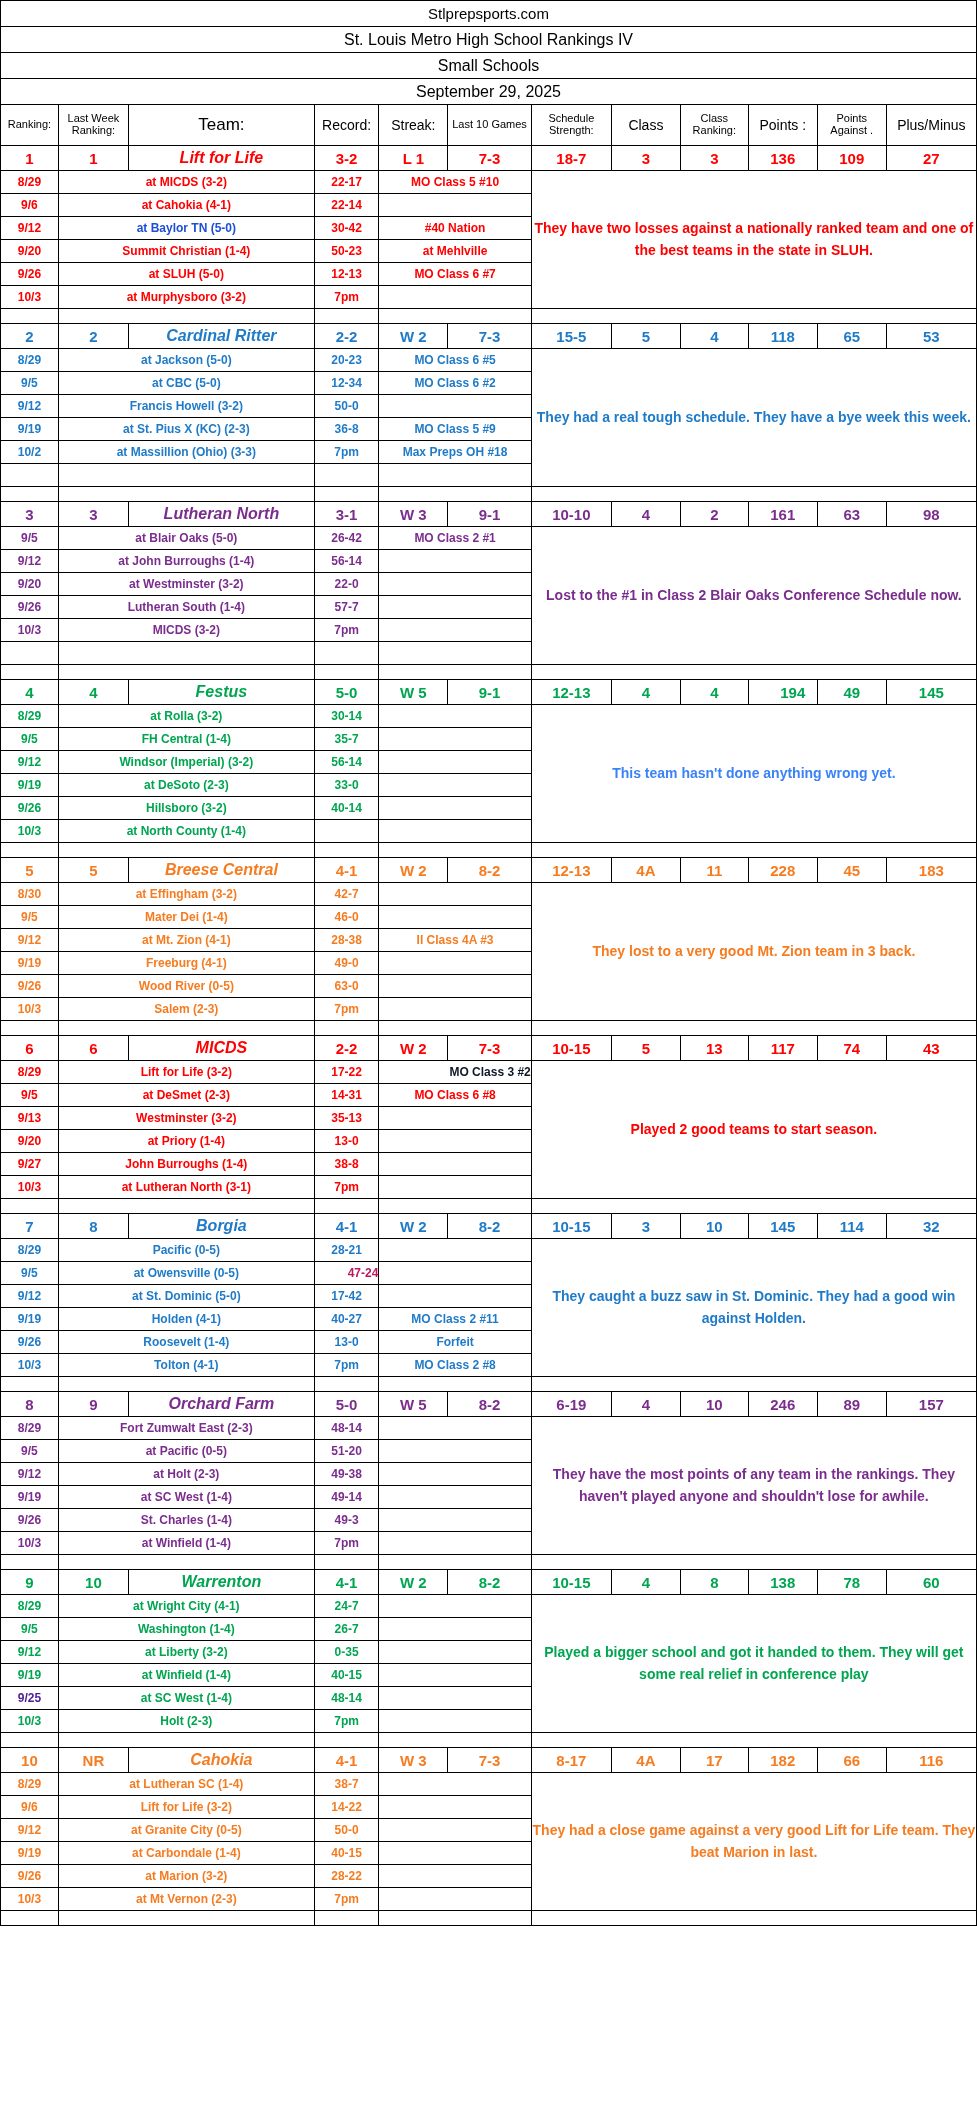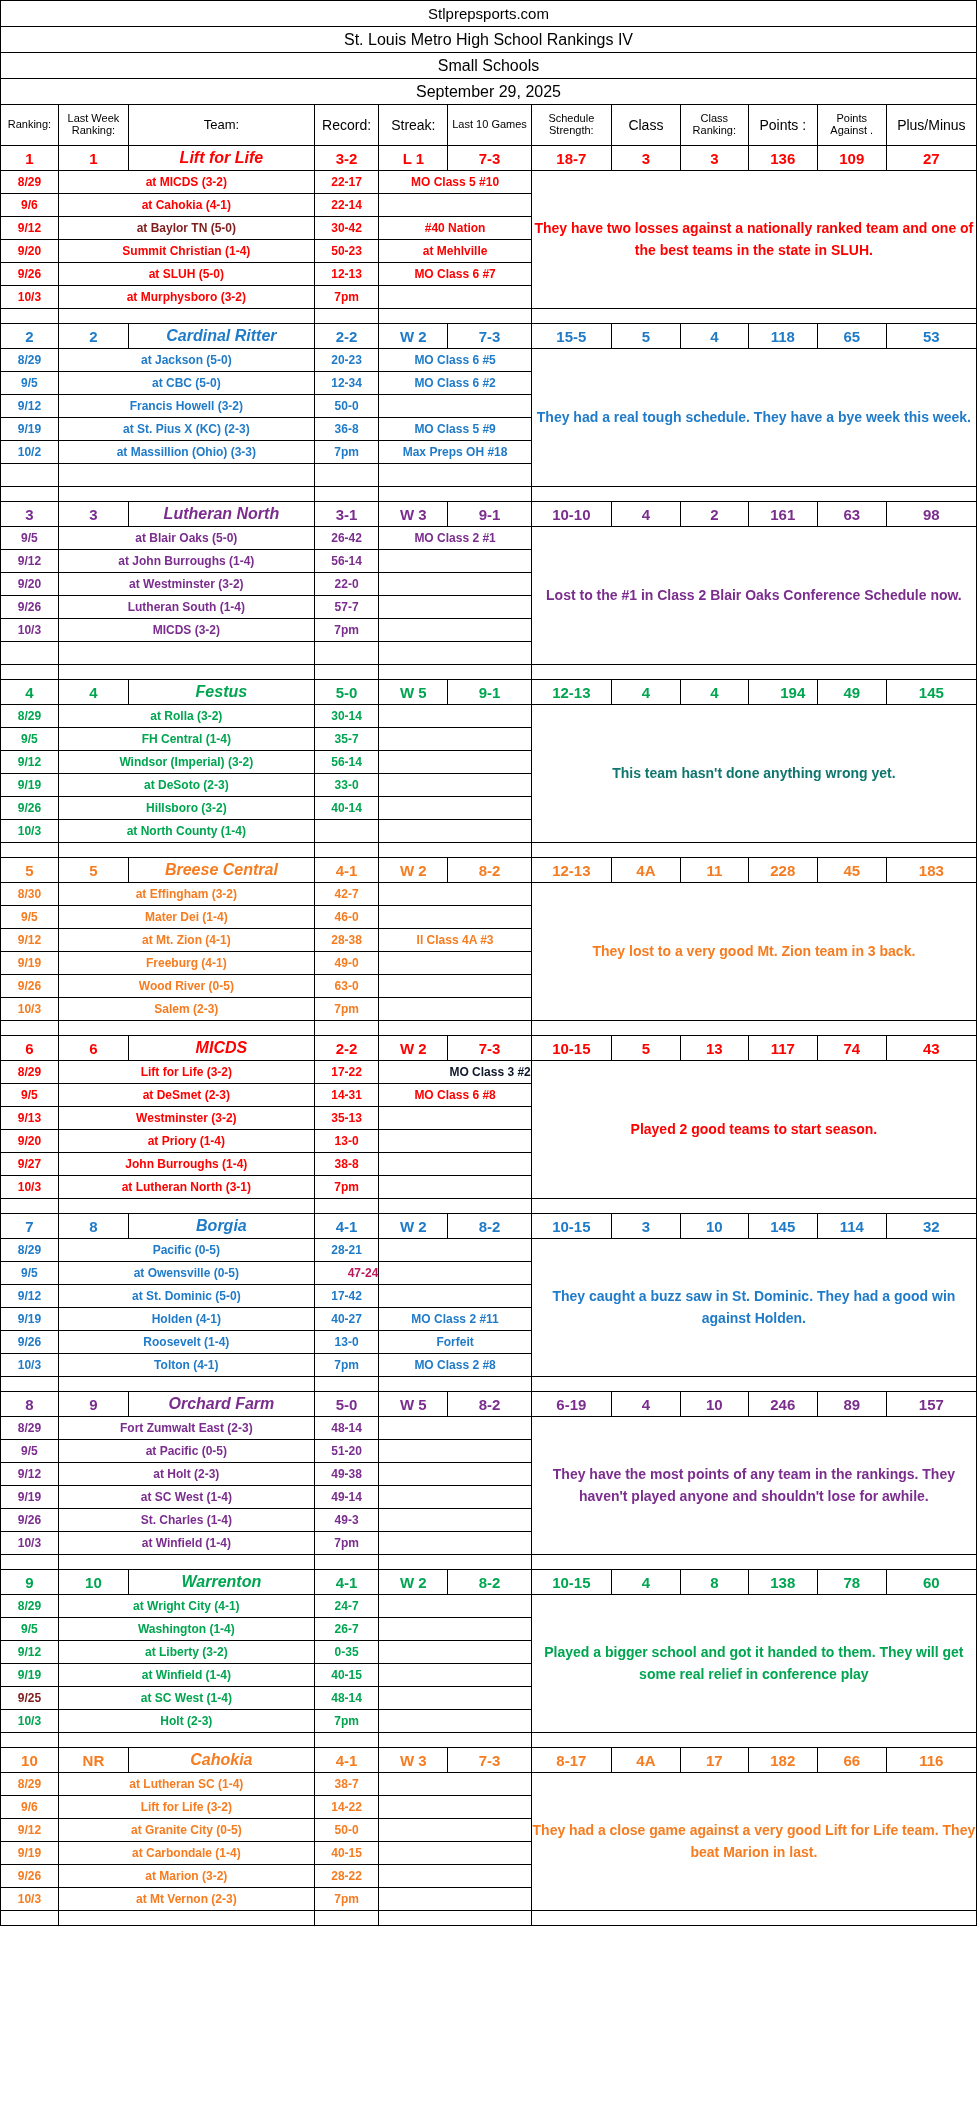--- a/index.html
+++ b/index.html
@@ -6,21 +6,21 @@
   body{font-family:"Liberation Sans", sans-serif; width:977px;}
   table.sheet{border-collapse:collapse; width:977px; table-layout:fixed;}
   table.sheet td{border:1px solid #000; padding:0; vertical-align:middle; text-align:center;}
 
   
   .title-row td{font-size:16px; color:#000; height:25px; font-weight:normal;}
   .title-row.t1 td{font-size:15px;}
 
   
   .hdr td{font-size:11px; color:#000; line-height:1.05; padding:1px 1px; height:40px;}
-  .hdr td.big{font-size:13px;}
+  .hdr td.big{font-size:17px;}
   .hdr td.mid{font-size:14px;}
 
   
   .team-row td{font-weight:bold; font-size:15px; height:24px;}
   .team-row td.team-name{font-style:italic; font-size:16px;}
 
   
   .game-row td{font-weight:bold; font-size:12px; height:22px;}
   .blank-row td{height:14px;}
 
@@ -108,21 +108,21 @@
         <td class="comment" colspan="6" rowspan="6" style="color: rgb(255, 0, 0);">They have two losses against a nationally ranked team and one of the best teams in the state in SLUH.</td>
       </tr>
       <tr class="game-row">
         <td style="color: rgb(255, 0, 0);">9/6</td>
         <td colspan="2" style="color: rgb(255, 0, 0);">at Cahokia (4-1)</td>
         <td style="color: rgb(255, 0, 0);">22-14</td>
         <td colspan="2" style="color: rgb(255, 0, 0);"></td>
       </tr>
       <tr class="game-row">
         <td style="color: rgb(255, 0, 0);">9/12</td>
-        <td colspan="2" style="color: #7f1d1d;">at Baylor TN (5-0)</td>
+        <td colspan="2" style="color: #1d4ed8;">at Baylor TN (5-0)</td>
         <td style="color: rgb(255, 0, 0);">30-42</td>
         <td colspan="2" style="color: rgb(255, 0, 0);">#40 Nation</td>
       </tr>
       <tr class="game-row">
         <td style="color: rgb(255, 0, 0);">9/20</td>
         <td colspan="2" style="color: rgb(255, 0, 0);">Summit Christian (1-4)</td>
         <td style="color: rgb(255, 0, 0);">50-23</td>
         <td colspan="2" style="color: rgb(255, 0, 0);">at Mehlville</td>
       </tr>
       <tr class="game-row">
@@ -272,21 +272,21 @@
         <td style="color: rgb(0, 165, 80);">4</td>
         <td style="color: rgb(0, 165, 80); padding-left: 20px;">194</td>
         <td style="color: rgb(0, 165, 80);">49</td>
         <td style="color: rgb(0, 165, 80);">145</td>
       </tr>
       <tr class="game-row">
         <td style="color: rgb(0, 165, 80);">8/29</td>
         <td colspan="2" style="color: rgb(0, 165, 80);">at Rolla (3-2)</td>
         <td style="color: rgb(0, 165, 80);">30-14</td>
         <td colspan="2" style="color: rgb(0, 165, 80);"></td>
-        <td class="comment" colspan="6" rowspan="6" style="color: #0f766e; margin-top: 32px;">This team hasn't done anything wrong yet.</td>
+        <td class="comment" colspan="6" rowspan="6" style="color: #3b82f6; margin-top: 32px;">This team hasn't done anything wrong yet.</td>
       </tr>
       <tr class="game-row">
         <td style="color: rgb(0, 165, 80);">9/5</td>
         <td colspan="2" style="color: rgb(0, 165, 80);">FH Central (1-4)</td>
         <td style="color: rgb(0, 165, 80);">35-7</td>
         <td colspan="2" style="color: rgb(0, 165, 80);"></td>
       </tr>
       <tr class="game-row">
         <td style="color: rgb(0, 165, 80);">9/12</td>
         <td colspan="2" style="color: rgb(0, 165, 80);">Windsor (Imperial) (3-2)</td>
@@ -583,21 +583,21 @@
         <td style="color: rgb(0, 165, 80);">0-35</td>
         <td colspan="2" style="color: rgb(0, 165, 80);"></td>
       </tr>
       <tr class="game-row">
         <td style="color: rgb(0, 165, 80);">9/19</td>
         <td colspan="2" style="color: rgb(0, 165, 80);">at Winfield (1-4)</td>
         <td style="color: rgb(0, 165, 80);">40-15</td>
         <td colspan="2" style="color: rgb(0, 165, 80);"></td>
       </tr>
       <tr class="game-row">
-        <td style="color: #7f1d1d;">9/25</td>
+        <td style="color: #4c1d95;">9/25</td>
         <td colspan="2" style="color: rgb(0, 165, 80);">at SC West (1-4)</td>
         <td style="color: rgb(0, 165, 80);">48-14</td>
         <td colspan="2" style="color: rgb(0, 165, 80);"></td>
       </tr>
       <tr class="game-row">
         <td style="color: rgb(0, 165, 80);">10/3</td>
         <td colspan="2" style="color: rgb(0, 165, 80);">Holt (2-3)</td>
         <td style="color: rgb(0, 165, 80);">7pm</td>
         <td colspan="2" style="color: rgb(0, 165, 80);"></td>
       </tr>

